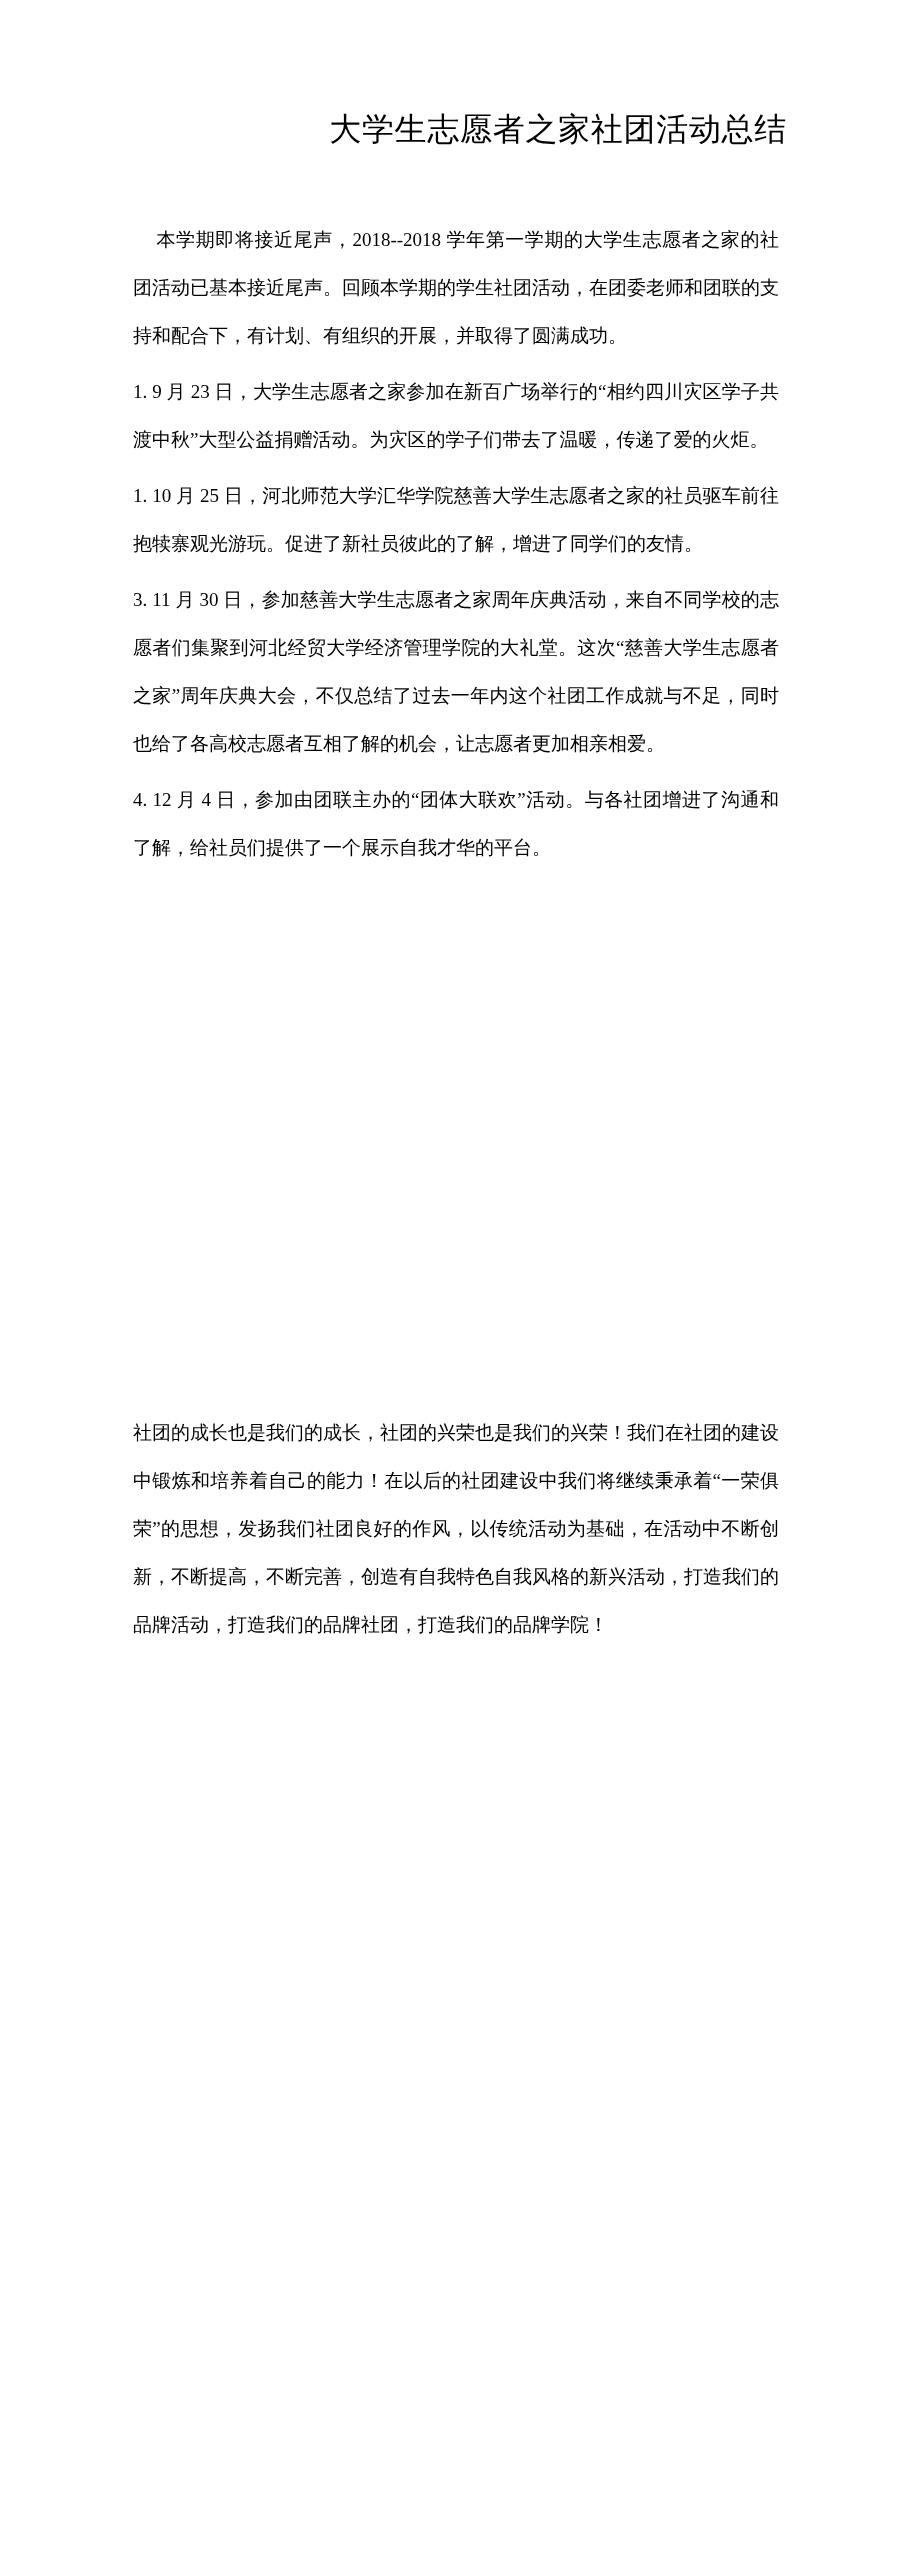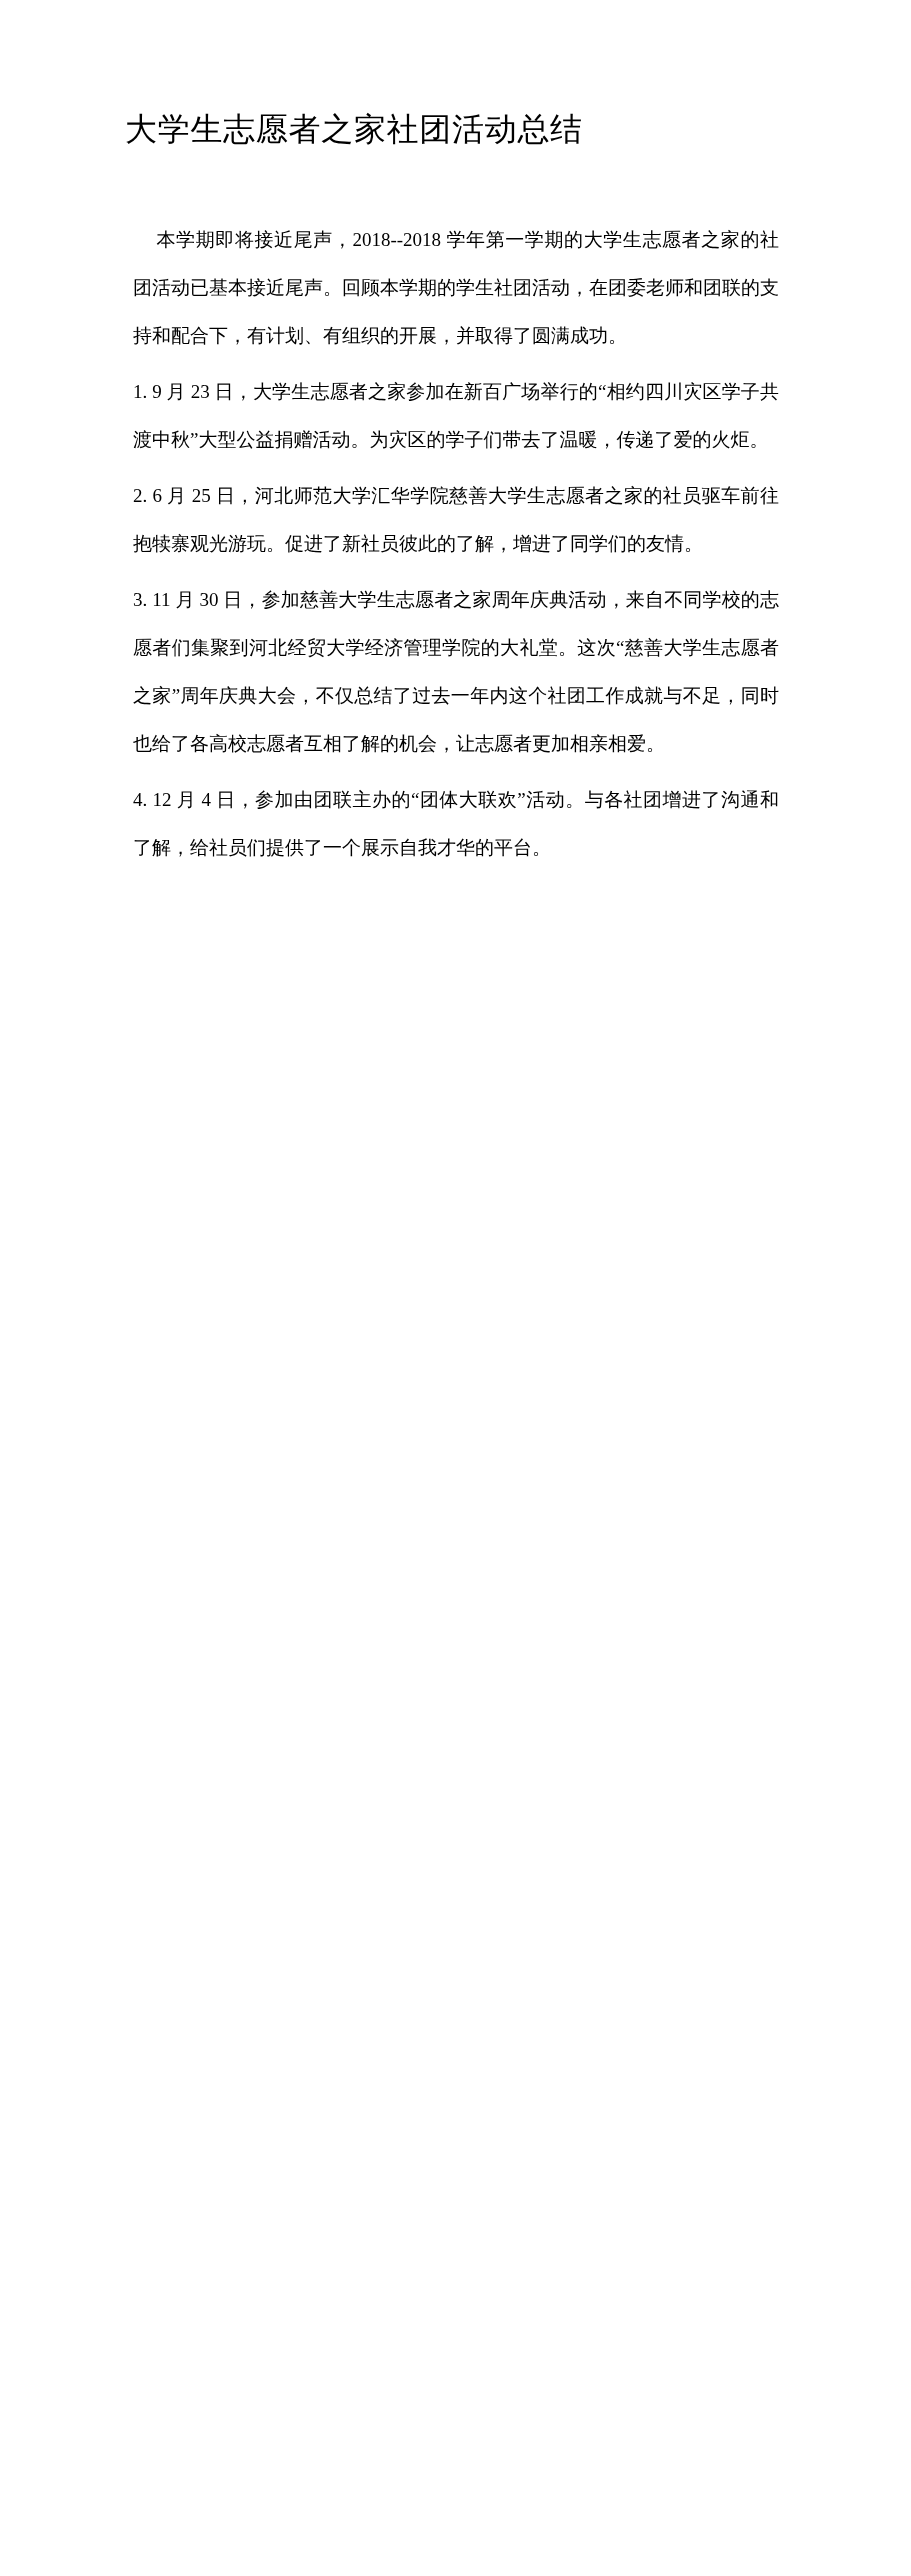--- a/index.html
+++ b/index.html
@@ -18,21 +18,21 @@
   }
   .doc-title {
     position: absolute;
     top: 107px;
     left: 125px;
     width: 662px;
     margin: 0;
     font-size: 32px;
     font-weight: 400;
     line-height: 44px;
-    text-align: left;
+    text-align: right;
     letter-spacing: 0.7px;
     white-space: nowrap;
   }
   .body-block {
     position: absolute;
     left: 125px;
     width: 662px;
   }
   .block-page1 { top: 208px; }
   .block-page2 { top: 1401px; }
@@ -51,22 +51,23 @@
 </head>
 <body>
 
 <div class="page">
 
   <h1 class="doc-title">大学生志愿者之家社团活动总结</h1>
 
   <div class="body-block block-page1">
     <p class="indented">本学期即将接近尾声，2018--2018 学年第一学期的大学生志愿者之家的社团活动已基本接近尾声。回顾本学期的学生社团活动，在团委老师和团联的支持和配合下，有计划、有组织的开展，并取得了圆满成功。</p>
     <p>1. 9 月 23 日，大学生志愿者之家参加在新百广场举行的“相约四川灾区学子共渡中秋”大型公益捐赠活动。为灾区的学子们带去了温暖，传递了爱的火炬。</p>
-    <p>2. 6 月 25 日，河北师范大学汇华学院慈善大学生志愿者之家的社员驱车前往抱犊寨观光游玩。促进了新社员彼此的了解，增进了同学们的友情。</p>
+    <p>1. 10 月 25 日，河北师范大学汇华学院慈善大学生志愿者之家的社员驱车前往抱犊寨观光游玩。促进了新社员彼此的了解，增进了同学们的友情。</p>
     <p>3. 11 月 30 日，参加慈善大学生志愿者之家周年庆典活动，来自不同学校的志愿者们集聚到河北经贸大学经济管理学院的大礼堂。这次“慈善大学生志愿者之家”周年庆典大会，不仅总结了过去一年内这个社团工作成就与不足，同时也给了各高校志愿者互相了解的机会，让志愿者更加相亲相爱。</p>
     <p>4. 12 月 4 日，参加由团联主办的“团体大联欢”活动。与各社团增进了沟通和了解，给社员们提供了一个展示自我才华的平台。</p>
   </div>
 
   <div class="body-block block-page2">
+    <p>社团的成长也是我们的成长，社团的兴荣也是我们的兴荣！我们在社团的建设中锻炼和培养着自己的能力！在以后的社团建设中我们将继续秉承着“一荣俱荣”的思想，发扬我们社团良好的作风，以传统活动为基础，在活动中不断创新，不断提高，不断完善，创造有自我特色自我风格的新兴活动，打造我们的品牌活动，打造我们的品牌社团，打造我们的品牌学院！</p>
   </div>
 
 </div>
 
 
 </body></html>

